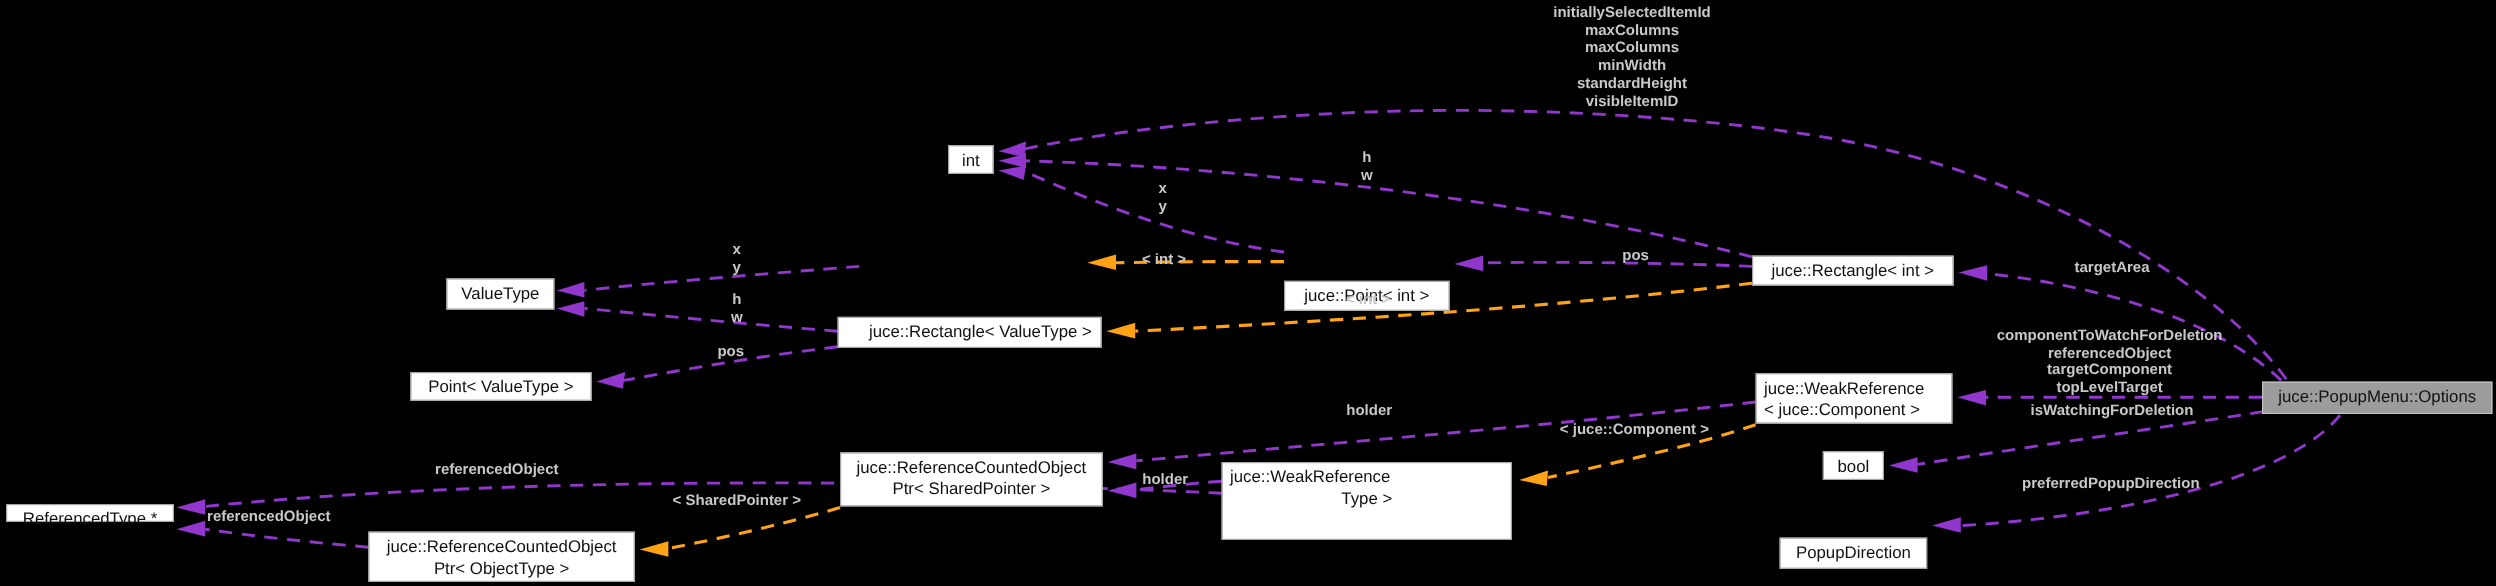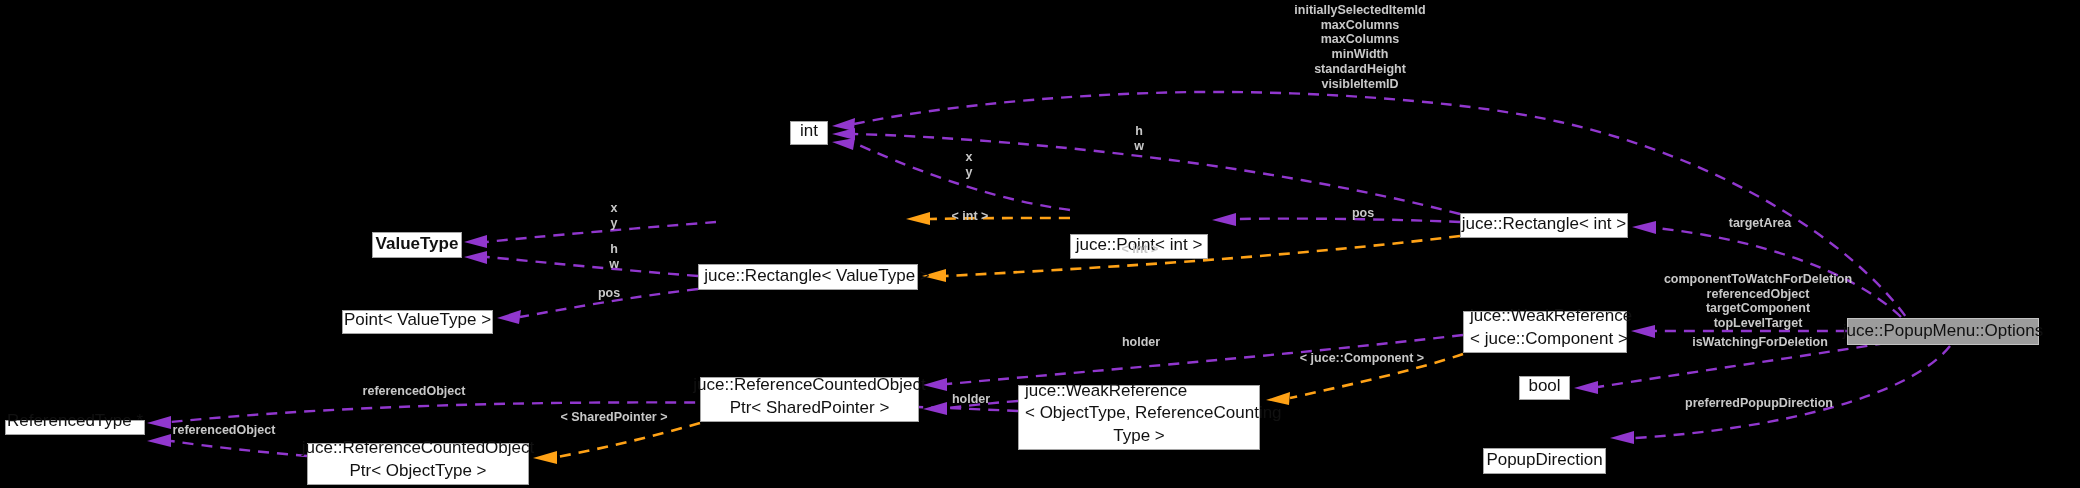--- a/index.html
+++ b/index.html
@@ -11,22 +11,22 @@
   .diagram{position:relative;width:2080px;height:488px;background:var(--bg);
     font-family:"Liberation Sans","DejaVu Sans",sans-serif;overflow:hidden;}
   .edges{position:absolute;left:0;top:0;width:2080px;height:488px;}
   .e{fill:none;stroke-width:2.4px;stroke-dasharray:11 8;}
   .e-p{stroke:var(--edge-purple);}
   .e-o{stroke:var(--edge-orange);stroke-width:2.6px;}
   .ah-p{fill:var(--edge-purple);stroke:none;}
   .ah-o{fill:var(--edge-orange);stroke:none;}
   .node{position:absolute;box-sizing:border-box;background:var(--node-bg);
     border:1.6px solid var(--node-border);color:var(--node-text);
-    font-size:17px;line-height:1.32;display:flex;flex-direction:column;
-    justify-content:flex-end;align-items:center;text-align:center;
+    font-size:14px;line-height:1.32;display:flex;flex-direction:column;
+    justify-content:flex-start;align-items:center;text-align:center;
     padding:2px 6px;white-space:nowrap;}
   .node.align-left{align-items:flex-start;text-align:left;}
   .node .ln{display:block;}
   .node .ln.center{align-self:center;text-align:center;}
   .node.hl{background:var(--hl-bg);border-color:var(--hl-border);}
   .elabel{position:absolute;color:var(--label);font-size:12.5px;
     font-weight:600;text-align:center;line-height:15px;white-space:nowrap;}
   .elabel .ln{display:block;}
 </style>
 </head>
@@ -78,52 +78,51 @@
     <polygon class="ah-o" points="1266,400 1290,392 1289,405"></polygon>
     <polygon class="ah-o" points="533,458 557,451 557,464"></polygon>
   </svg>
 
   <div class="node" style="left:790px;top:121px;width:38px;height:24px;">
       <span class="ln">int</span>
     </div>
   <div class="node" style="left:698px;top:264px;width:220px;height:26px;padding-left:24px;">
       <span class="ln">juce::Rectangle&lt; ValueType &gt;</span>
     </div>
-  <div class="node" style="left:372px;top:232px;width:90px;height:26px;font-weight:bold;">
+  <div class="node" style="left:372px;top:232px;width:90px;height:26px;">
       <span class="ln">ValueType</span>
     </div>
   <div class="node" style="left:342px;top:310px;width:151px;height:24px;">
       <span class="ln">Point&lt; ValueType &gt;</span>
     </div>
   <div class="node" style="left:1070px;top:207px;width:138px;height:25px;margin-top:27px;">
       <span class="ln">juce::Point&lt; int &gt;</span>
     </div>
   <div class="node" style="left:1460px;top:213px;width:168px;height:25px;">
       <span class="ln">juce::Rectangle&lt; int &gt;</span>
     </div>
-  <div class="node hl" style="left:1847px;top:318px;width:192px;height:27px;">
+  <div class="node hl" style="left:1885px;top:318px;width:192px;height:27px;">
       <span class="ln">juce::PopupMenu::Options</span>
     </div>
   <div class="node align-left" style="left:1463px;top:311px;width:164px;height:42px;">
     <span class="ln">juce::WeakReference</span>
     <span class="ln">&lt; juce::Component &gt;</span>
   </div>
   <div class="node" style="left:1519px;top:376px;width:51px;height:24px;">
       <span class="ln">bool</span>
     </div>
   <div class="node" style="left:1483px;top:448px;width:123px;height:26px;">
       <span class="ln">PopupDirection</span>
     </div>
   <div class="node" style="left:700px;top:377px;width:219px;height:45px;">
     <span class="ln">juce::ReferenceCountedObject</span>
     <span class="ln">Ptr&lt; SharedPointer &gt;</span>
   </div>
   <div class="node align-left" style="left:1018px;top:385px;width:242px;height:65px;">
     <span class="ln">juce::WeakReference</span>
-    <span class="ln">&lt; ObjectType, ReferenceCounting</span>
     <span class="ln center" style="align-self:center;">Type &gt;</span>
   </div>
   <div class="node" style="left:5px;top:420px;width:140px;height:15px;">
       <span class="ln">ReferencedType *</span>
     </div>
   <div class="node" style="left:307px;top:443px;width:222px;height:42px;">
     <span class="ln">juce::ReferenceCountedObject</span>
     <span class="ln">Ptr&lt; ObjectType &gt;</span>
   </div>
 

